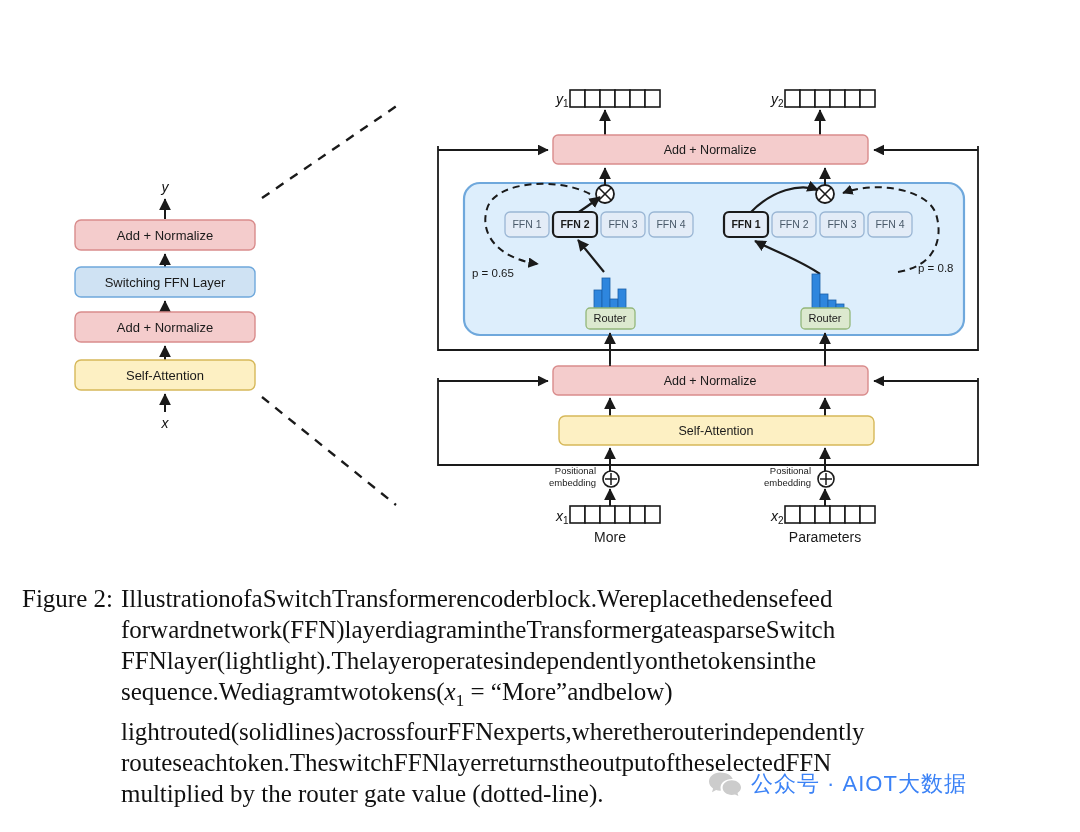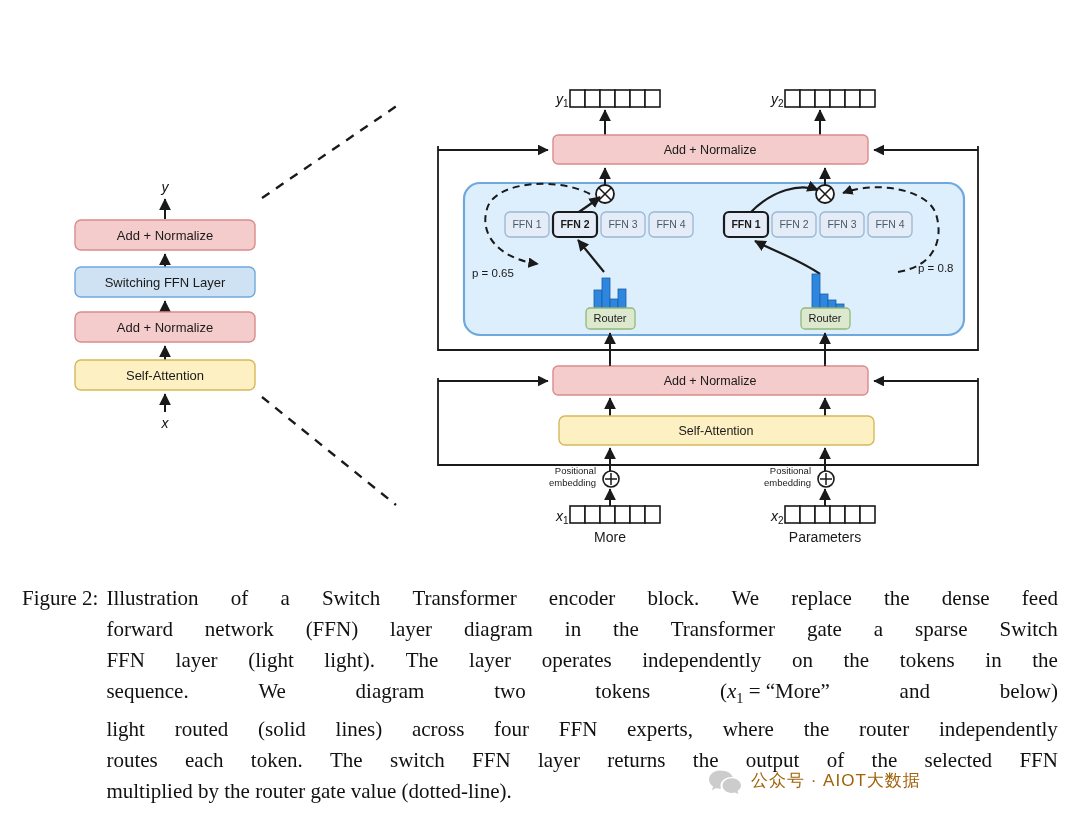--- a/index.html
+++ b/index.html
@@ -14,40 +14,40 @@
   }
   .fig { position: absolute; left: 0; top: 0; width: 1080px; height: 575px; }
   .fig svg { display: block; }
 
   
   .caption {
     position: absolute;
     left: 22px; top: 583px;
     width: 1036px;
     font-family: "Liberation Serif", serif;
-    font-size: 21px;
+    font-size: 25px;
     line-height: 31px;
     color: #111;
   }
   .caption-row { display: flex; align-items: flex-start; }
   .cap-label { white-space: nowrap; flex: 0 0 auto; }
   .cap-body { flex: 1 1 auto; text-align: justify; text-align-last: left; padding-left: 8px; }
   .cap-line { display: block; white-space: nowrap; }
-  .cap-line.j { display: flex; justify-content: space-between; }
+  .cap-line.j { display: flex; }
   .cap-line.j > span { white-space: pre; }
   .mi { font-family: "Liberation Serif", serif; font-style: italic; }
   sub.m { font-style: normal; font-size: 0.68em; }
 
   
   .watermark {
     position: absolute;
     left: 708px; top: 769px;
-    display: flex; 
-    color: #a16207;
-    font-size: 17px;
+    display: flex; align-items: center;
+    color: #3b82f6;
+    font-size: 22px;
     font-family: "Liberation Sans", sans-serif;
     letter-spacing: 1px;
     pointer-events: none;
   }
   .wm-logo { margin-right: 9px; line-height: 0; }
 </style>
 </head>
 <body>
 
 <div class="fig">

